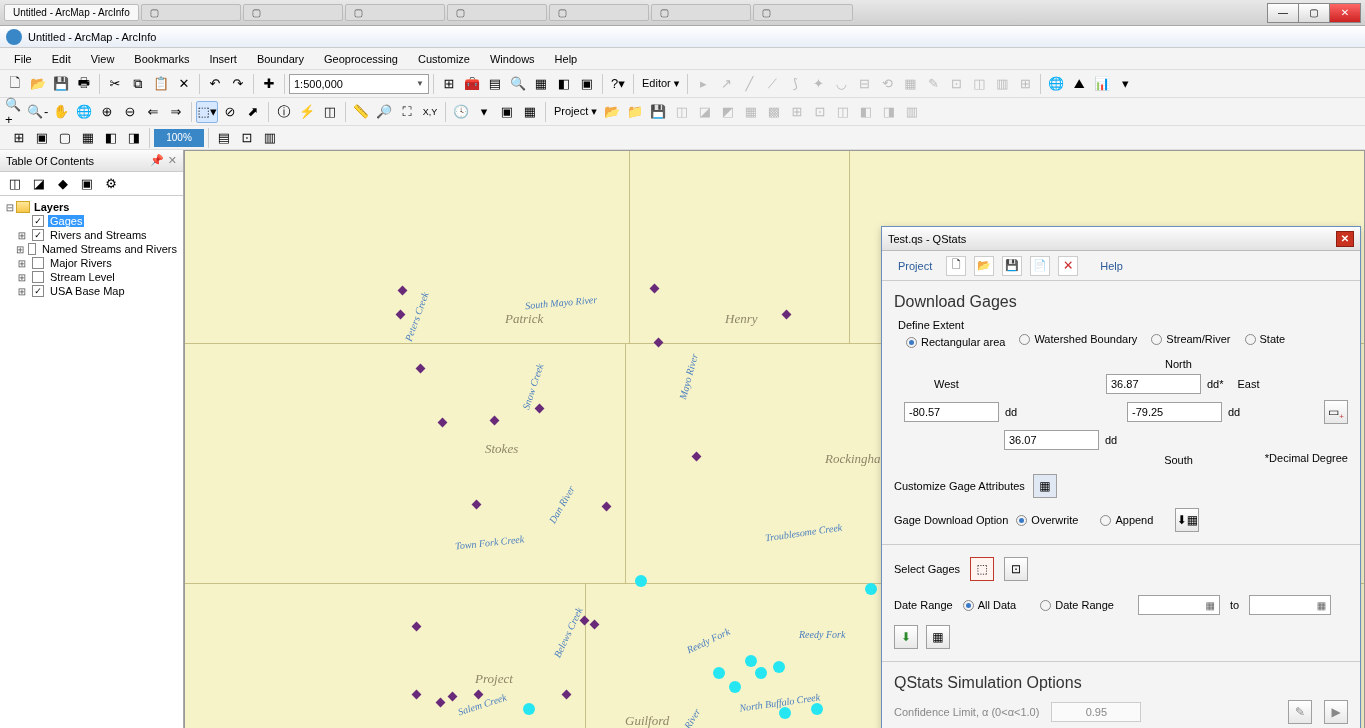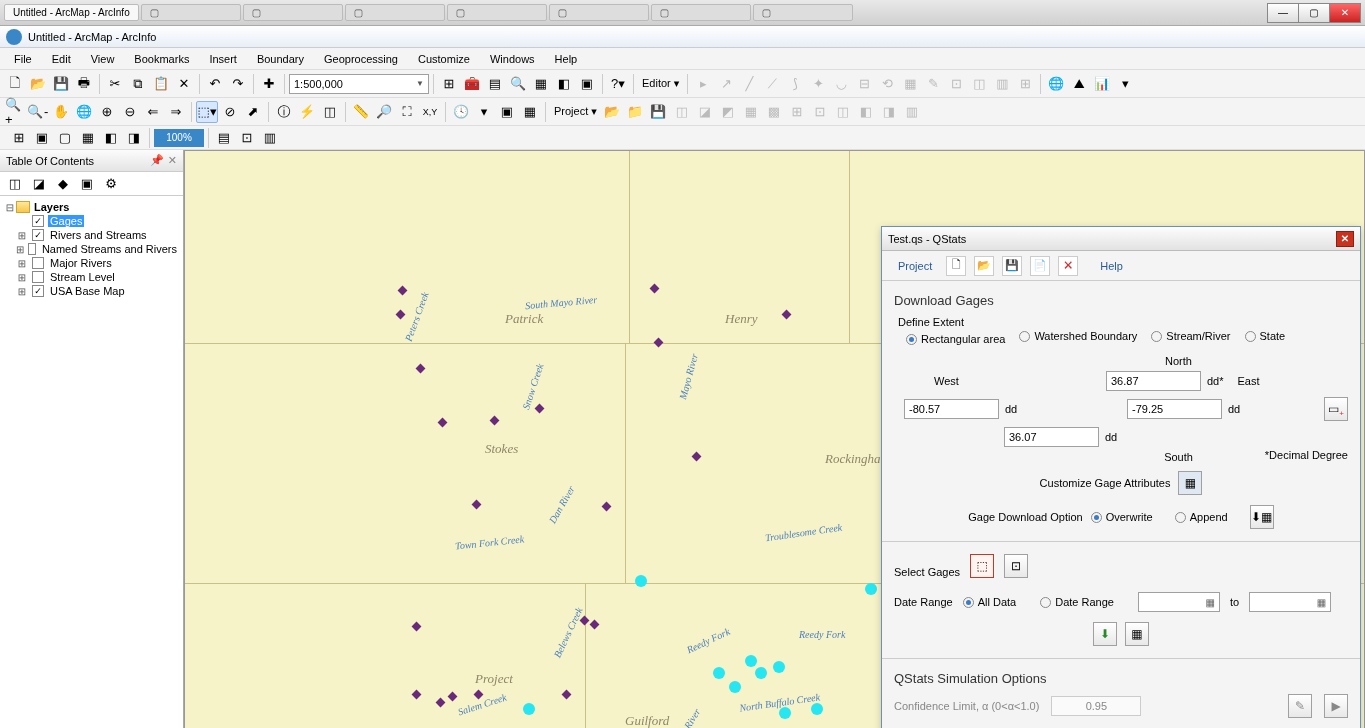--- a/index.html
+++ b/index.html
@@ -43,26 +43,26 @@
 .gage { position:absolute; width:7px; height:7px; background:#6a2a7a; transform:rotate(45deg); }
 .pt { position:absolute; width:12px; height:12px; background:#26e6f2; border-radius:50%; }
 .border { position:absolute; background:#c9c088; }
 .qstats { position:absolute; top:76px; right:4px; bottom:10px; width:480px; background:#f4f4f4; border:1px solid #6a8fbf; box-shadow:0 2px 8px rgba(0,0,0,.2); display:flex; flex-direction:column; }
 .qstats-hdr { height:24px; background:linear-gradient(#fdfdfd,#e2e2e2); display:flex; align-items:center; padding:0 6px; justify-content:space-between; border-bottom:1px solid #bbb; }
 .qstats-hdr .close { width:18px; height:16px; background:#c8321f; color:#fff; display:flex; align-items:center; justify-content:center; font-size:10px; font-weight:bold; border:1px solid #8a1f12; }
 .qstats-tb { height:30px; display:flex; align-items:center; padding:0 10px; gap:8px; border-bottom:1px solid #ccc; }
 .qstats-tb .link { color:#2a5a9a; cursor:pointer; padding:0 6px; }
 .qstats-tb .ibtn { width:20px; height:20px; border:1px solid #ccc; background:#fff; display:flex; align-items:center; justify-content:center; font-size:11px; }
 .qstats-body { flex:1; padding:8px 12px; overflow:auto; }
-.qstats-body h4 { font-size:13px; font-weight:normal; color:#333; margin:4px 0 8px; }
+.qstats-body h4 { font-size:16px; font-weight:normal; color:#333; margin:4px 0 8px; }
 .ext-group { padding:2px 0 10px 12px; }
 .rad { display:inline-flex; align-items:center; margin-right:14px; cursor:pointer; }
 .rad .rc { width:11px; height:11px; border:1px solid #888; border-radius:50%; margin-right:4px; display:flex; align-items:center; justify-content:center; }
 .rad.sel .rc::after { content:""; width:5px; height:5px; background:#3a7ac7; border-radius:50%; }
-.row { display:flex; align-items:center; justify-content:center; gap:8px; margin:10px 0; }
+.row { display:flex; align-items:center; justify-content:flex-start; gap:8px; margin:10px 0; }
 .sqbtn { width:24px; height:24px; border:1px solid #a0a0a0; background:linear-gradient(#fff,#e8e8e8); display:flex; align-items:center; justify-content:center; font-size:12px; cursor:pointer; }
 .section-hr { border:none; border-top:1px solid #ccc; margin:12px -12px; }
 .date-input { width:82px; height:20px; border:1px solid #a0a0a0; background:#fff; display:inline-flex; align-items:center; justify-content:flex-end; padding:0 4px; }
 .date-input .cal { font-size:10px; color:#666; }
 .dimmed { color:#888; }
 .conf-input { width:90px; height:20px; border:1px solid #ccc; background:#fafafa; text-align:center; color:#888; }
 </style>
 </head>
 <body>
 
@@ -407,21 +407,21 @@
             <span>Overwrite</span>
           </span>
         <span class="rad">
             <span class="rc"></span>
             <span>Append</span>
           </span>
         <div class="sqbtn">⬇▦</div>
       </div>
 
       <hr class="section-hr">
-      <div style="display:flex;align-items:flex-end;gap:10px">
+      <div style="display:flex;align-items:center;gap:10px">
         <span>Select Gages</span>
         <div class="sqbtn" style="border-color:#c0392b;background:#fff4f0">⬚</div>
         <div class="sqbtn">⊡</div>
       </div>
       <div style="display:flex;align-items:center;gap:10px;margin-top:14px">
         <span>Date Range</span>
         <span class="rad sel">
             <span class="rc"></span>
             <span>All Data</span>
           </span>

